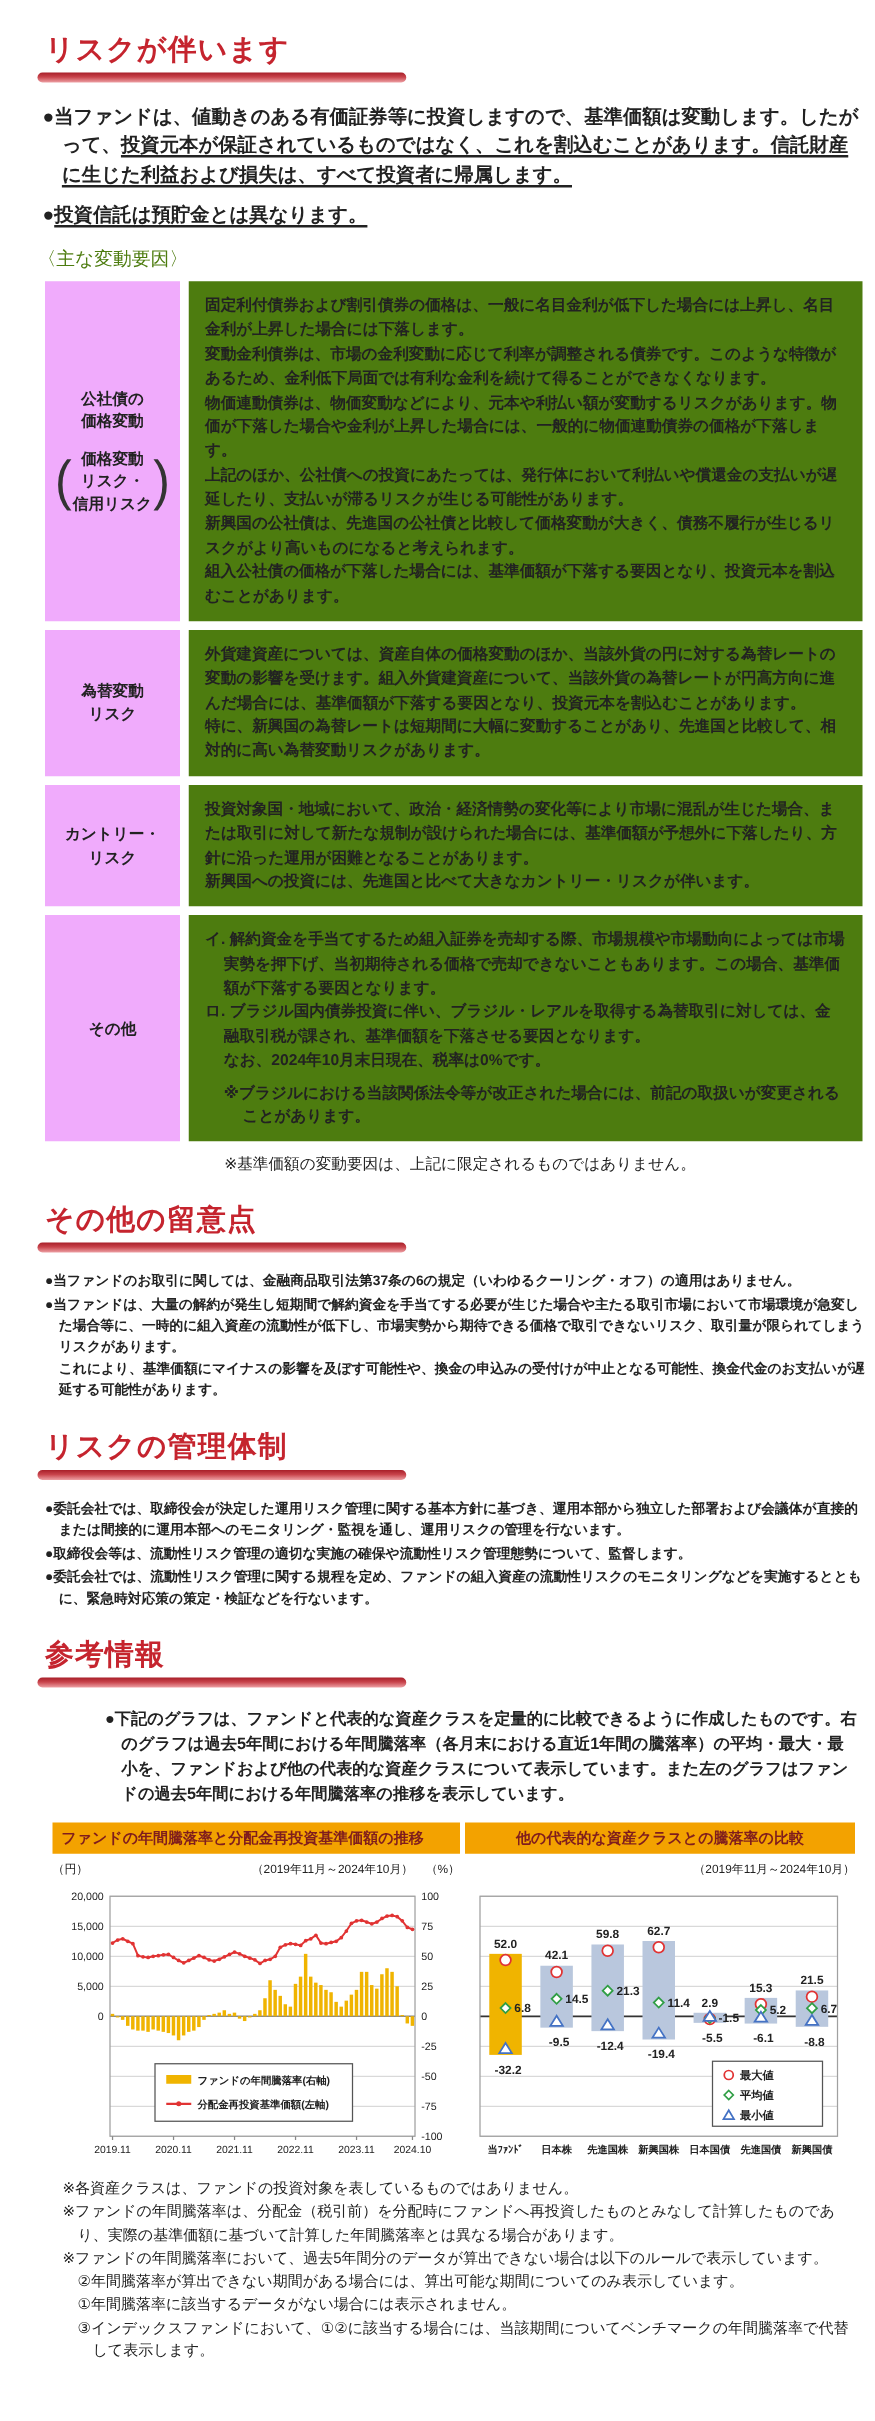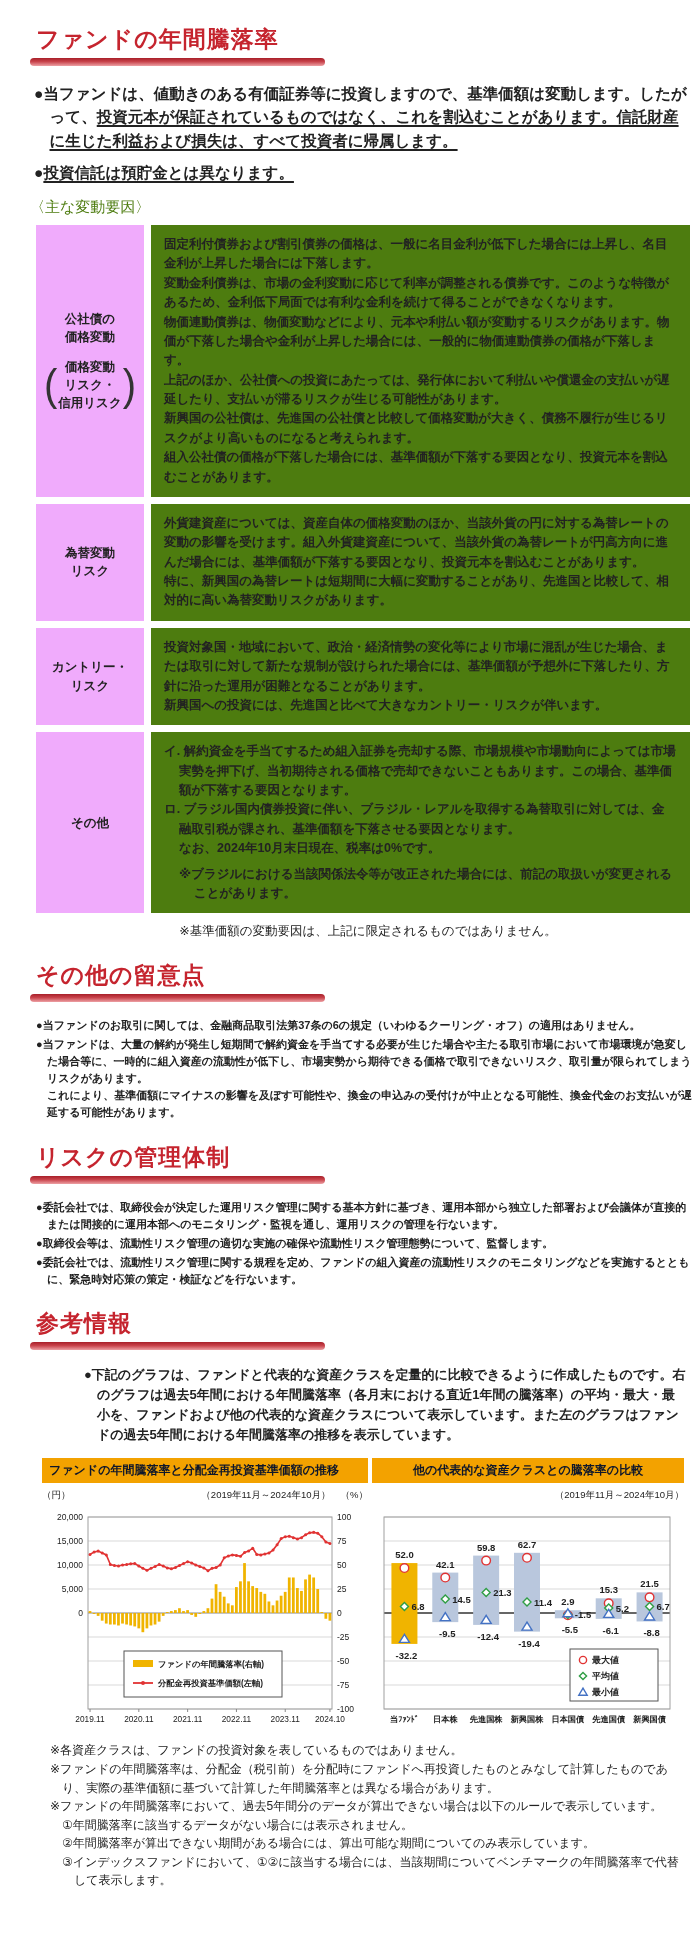--- a/index.html
+++ b/index.html
@@ -24,37 +24,37 @@
   .parenblk{display:flex;align-items:center;gap:1px;}
   .paren{font-size:40px;font-weight:300;color:#333;transform:scaleY(1.1);line-height:1;}
   .hang{padding-left:1.2em;text-indent:-1.2em;}
   .subindent{margin-left:1.2em;margin-top:6px;}
   .table-note{font-size:12.5px;font-weight:400;margin:10px 0 0 36px;text-align:center;}
   .sec-bullets{margin:15px 8px 0 36px;}
   .ref-intro{margin:15px 14px 0 84px;font-size:13px;line-height:1.55;}
   .charts{display:flex;margin:13px 0 0 42px;gap:4px;}
   .chart{width:326px;}
   .chart2{width:312px;}
-  .chart-title{background:#f3a200;color:#0f172a;font-weight:800;font-size:12px;padding:4px 7px;white-space:nowrap;}
+  .chart-title{background:#f3a200;color:#7f1d1d;font-weight:800;font-size:12px;padding:4px 7px;white-space:nowrap;}
   .chart-title.center{text-align:center;}
   .chart-sub{display:flex;align-items:flex-end;font-size:9.5px;margin:6px 0 1px;color:#222;min-height:13px;}
   .chart-sub .spacer{flex:1;}
   .chart-sub .pct{margin-left:10px;}
   svg{display:block;}
   .chart-notes{margin:12px 14px 0 50px;font-size:12px;line-height:1.55;color:#222;}
   .cnote{padding-left:1em;text-indent:-1em;}
   .cnote-sub{margin-left:1em;padding-left:1em;text-indent:-1em;}
 </style>
 </head>
 <body>
 
 <div class="page">
 
   <section class="sec" style="margin-top:14px;">
-    <h1 class="sec-title">ファンドの年間騰落率</h1>
+    <h1 class="sec-title">リスクが伴います</h1>
     <div class="sec-bar"></div>
 
     <div class="lead">
       <p class="bullet b16"><span>●</span><span>当ファンドは、値動きのある有価証券等に投資しますので、基準価額は変動します。したがって、</span><span class="ul">投資元本が保証されているものではなく、これを割込むことがあります。信託財産に生じた利益および損失は、すべて投資者に帰属します。</span></p>
       <p class="bullet b16"><span>●</span><span class="ul">投資信託は預貯金とは異なります。</span></p>
     </div>
 
     <div class="factors-head">〈主な変動要因〉</div>
 
     <div class="ftable">
@@ -394,20 +394,20 @@
             <polygon points="211,185.2 206.8,192.2 215.2,192.2" fill="#fff" stroke="#4472c4" stroke-width="1.4"></polygon>
             <text x="220" y="192.2" font-size="9" fill="#222" text-anchor="start" font-weight="bold" font-family="&quot;Liberation Sans&quot;,&quot;DejaVu Sans&quot;,sans-serif">最小値</text>
           </svg>
       </div>
     </div>
 
     <div class="chart-notes">
       <div class="cnote">※各資産クラスは、ファンドの投資対象を表しているものではありません。</div>
       <div class="cnote">※ファンドの年間騰落率は、分配金（税引前）を分配時にファンドへ再投資したものとみなして計算したものであり、実際の基準価額に基づいて計算した年間騰落率とは異なる場合があります。</div>
       <div class="cnote">※ファンドの年間騰落率において、過去5年間分のデータが算出できない場合は以下のルールで表示しています。</div>
+      <div class="cnote-sub">②年間騰落率が算出できない期間がある場合には、算出可能な期間についてのみ表示しています。</div>
       <div class="cnote-sub">①年間騰落率に該当するデータがない場合には表示されません。</div>
-      <div class="cnote-sub">②年間騰落率が算出できない期間がある場合には、算出可能な期間についてのみ表示しています。</div>
       <div class="cnote-sub">③インデックスファンドにおいて、①②に該当する場合には、当該期間についてベンチマークの年間騰落率で代替して表示します。</div>
     </div>
 
   </section>
 
 </div>
 
 </body></html>

